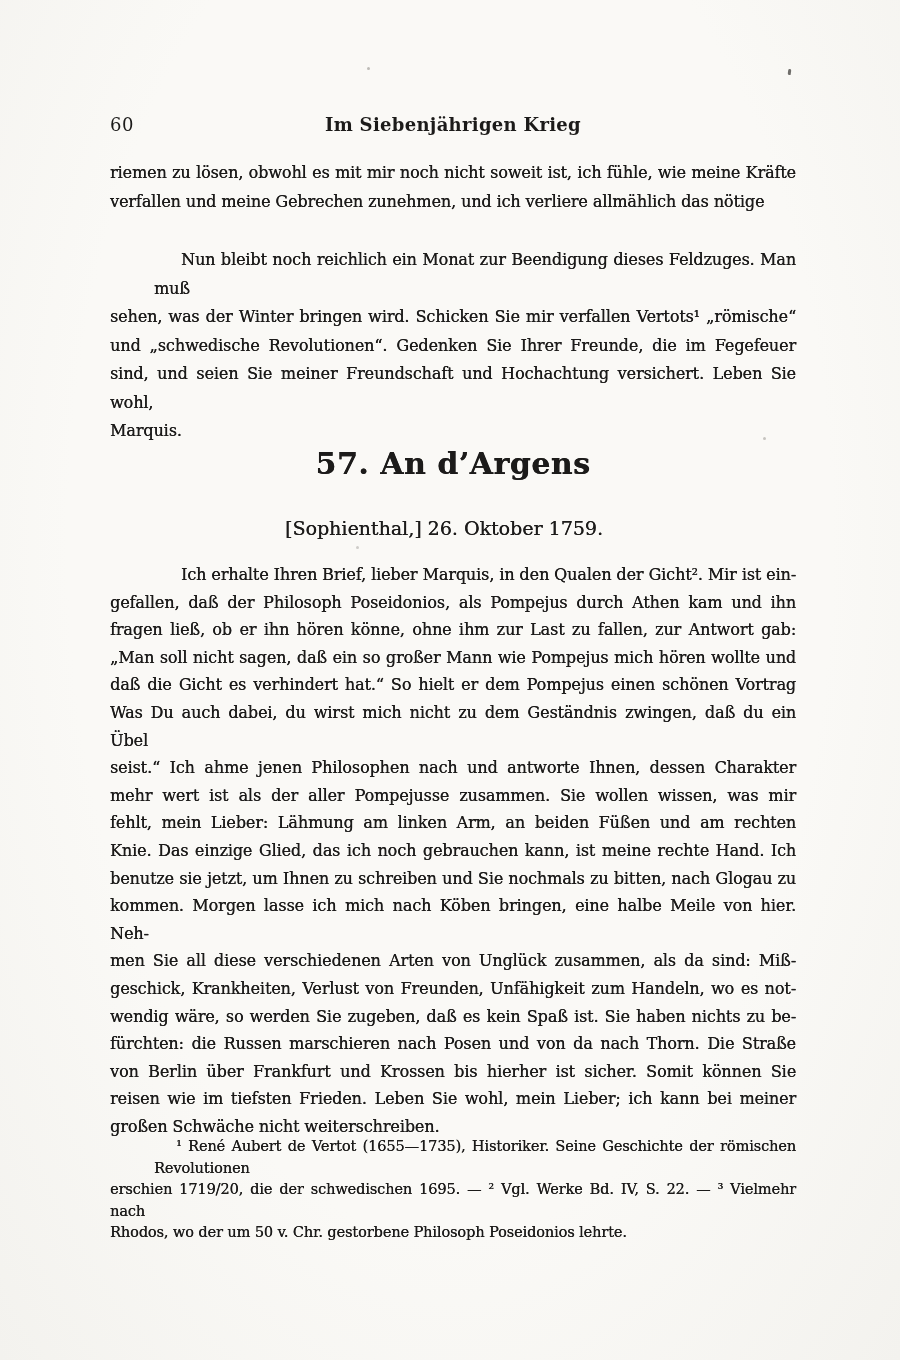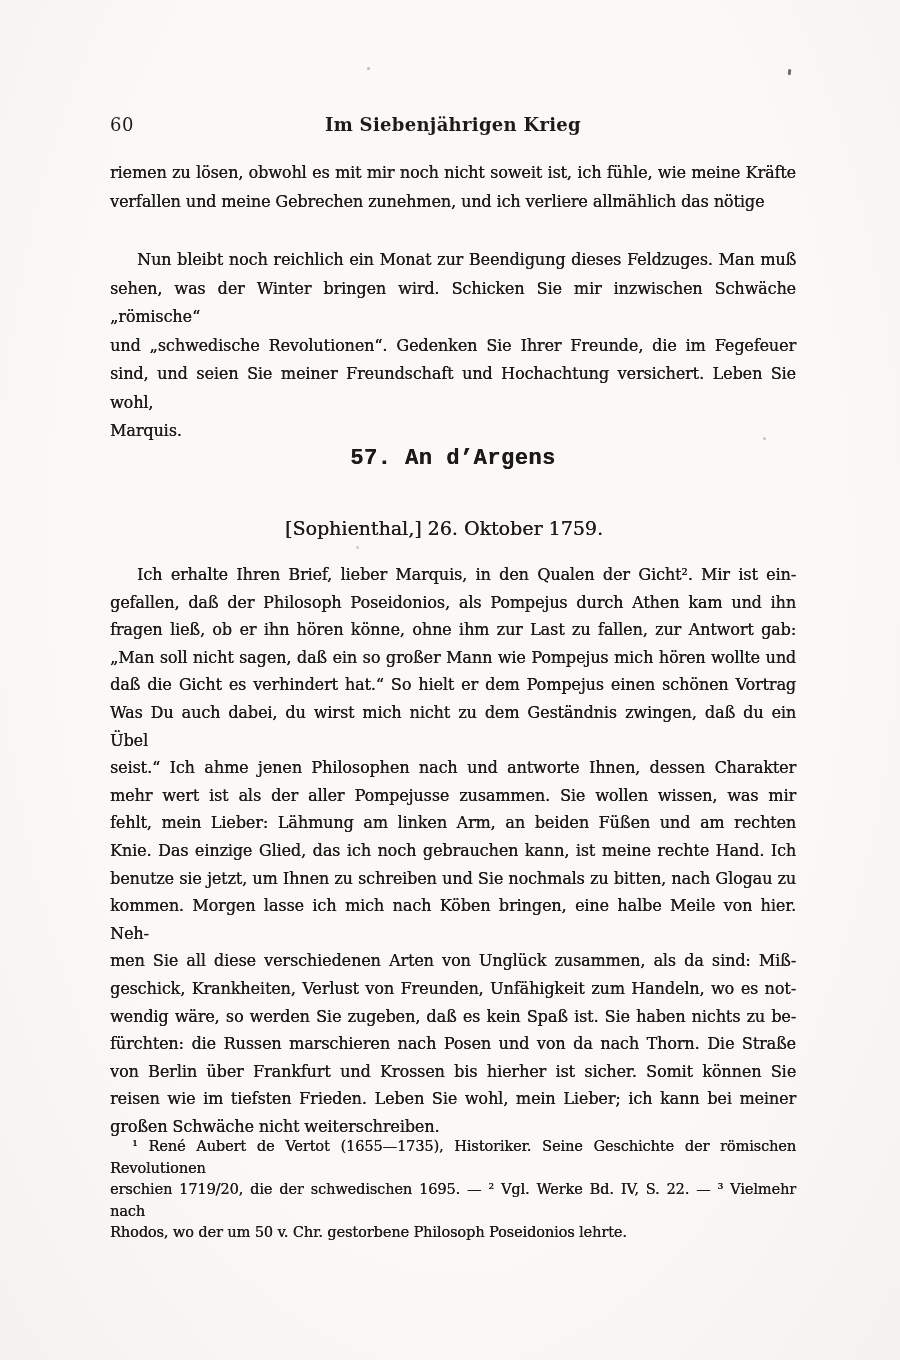--- a/index.html
+++ b/index.html
@@ -17,26 +17,26 @@
   
   .runhead { top: 114px; height: 24px; font-size: 18px; }
   .pageno  { position: absolute; left: 0; top: 0; letter-spacing: 0.5px; }
   .rh-title{ position: absolute; left: 0; right: 0; top: 0; text-align: center;
              font-weight: bold; letter-spacing: 0.3px; }
   
   .lines { font-size: 16px; line-height: 28.5px; letter-spacing: -0.1px;
            text-shadow: 0.25px 0 0 currentColor; }
   .lines .ln { text-align: justify; text-align-last: justify; white-space: normal; }
   .lines .ln:last-child { text-align-last: left; }
-  .lines.indent .ln:first-child { text-indent: 27px; }
+  .lines.indent .ln:first-child { text-indent: 27px; margin-left: 44px; }
   .para1 { top: 159px; }
   .para2 { top: 246px; }
-  .letter-heading { top: 446px; text-align: center; font-size: 22px;
+  .letter-heading { top: 446px; text-align: center; font-size: 30px;
                     font-weight: bold; letter-spacing: 0.5px;
-                    text-shadow: 0.3px 0 0 currentColor; font-family: Liberation Mono, monospace; }
+                    text-shadow: 0.3px 0 0 currentColor; }
   .dateline { top: 517px; width: 668px; text-align: center; font-size: 19px;
               text-shadow: 0.25px 0 0 currentColor; }
   .letter-body { top: 561px; line-height: 27.6px; }
   .footnote { top: 1136px; font-size: 14.5px; line-height: 21.6px;
               text-shadow: 0.2px 0 0 currentColor; }
   .footnote.indent .ln:first-child { text-indent: 22px; }
   
   .speck { position: absolute; background: #8a8885; border-radius: 50%; }
   .speck-a { left: 367px; top: 67px; width: 3px; height: 3px; background: #bdbbb7; }
   .speck-b { left: 788px; top: 69px; width: 3px; height: 6px; background: #6f6d6a;
@@ -54,21 +54,21 @@
     <span class="rh-title">Im Siebenjährigen Krieg</span>
   </div>
 
   <div class="block lines para1">
       <div class="ln">riemen zu lösen, obwohl es mit mir noch nicht soweit ist, ich fühle, wie meine Kräfte</div>
       <div class="ln">verfallen und meine Gebrechen zunehmen, und ich verliere allmählich das nötige</div>
     </div>
 
   <div class="block lines para2 indent">
       <div class="ln">Nun bleibt noch reichlich ein Monat zur Beendigung dieses Feldzuges. Man muß</div>
-      <div class="ln">sehen, was der Winter bringen wird. Schicken Sie mir inzwischen Schwäche „römische“</div>
+      <div class="ln">sehen, was der Winter bringen wird. Schicken Sie mir verfallen Vertots¹ „römische“</div>
       <div class="ln">und „schwedische Revolutionen“. Gedenken Sie Ihrer Freunde, die im Fegefeuer</div>
       <div class="ln">sind, und seien Sie meiner Freundschaft und Hochachtung versichert. Leben Sie wohl,</div>
       <div class="ln">Marquis.</div>
     </div>
 
   <div class="block letter-heading">57. An d’Argens</div>
 
   <div class="block dateline">[Sophienthal,] 26. Oktober 1759.</div>
 
   <div class="block lines letter-body indent">

